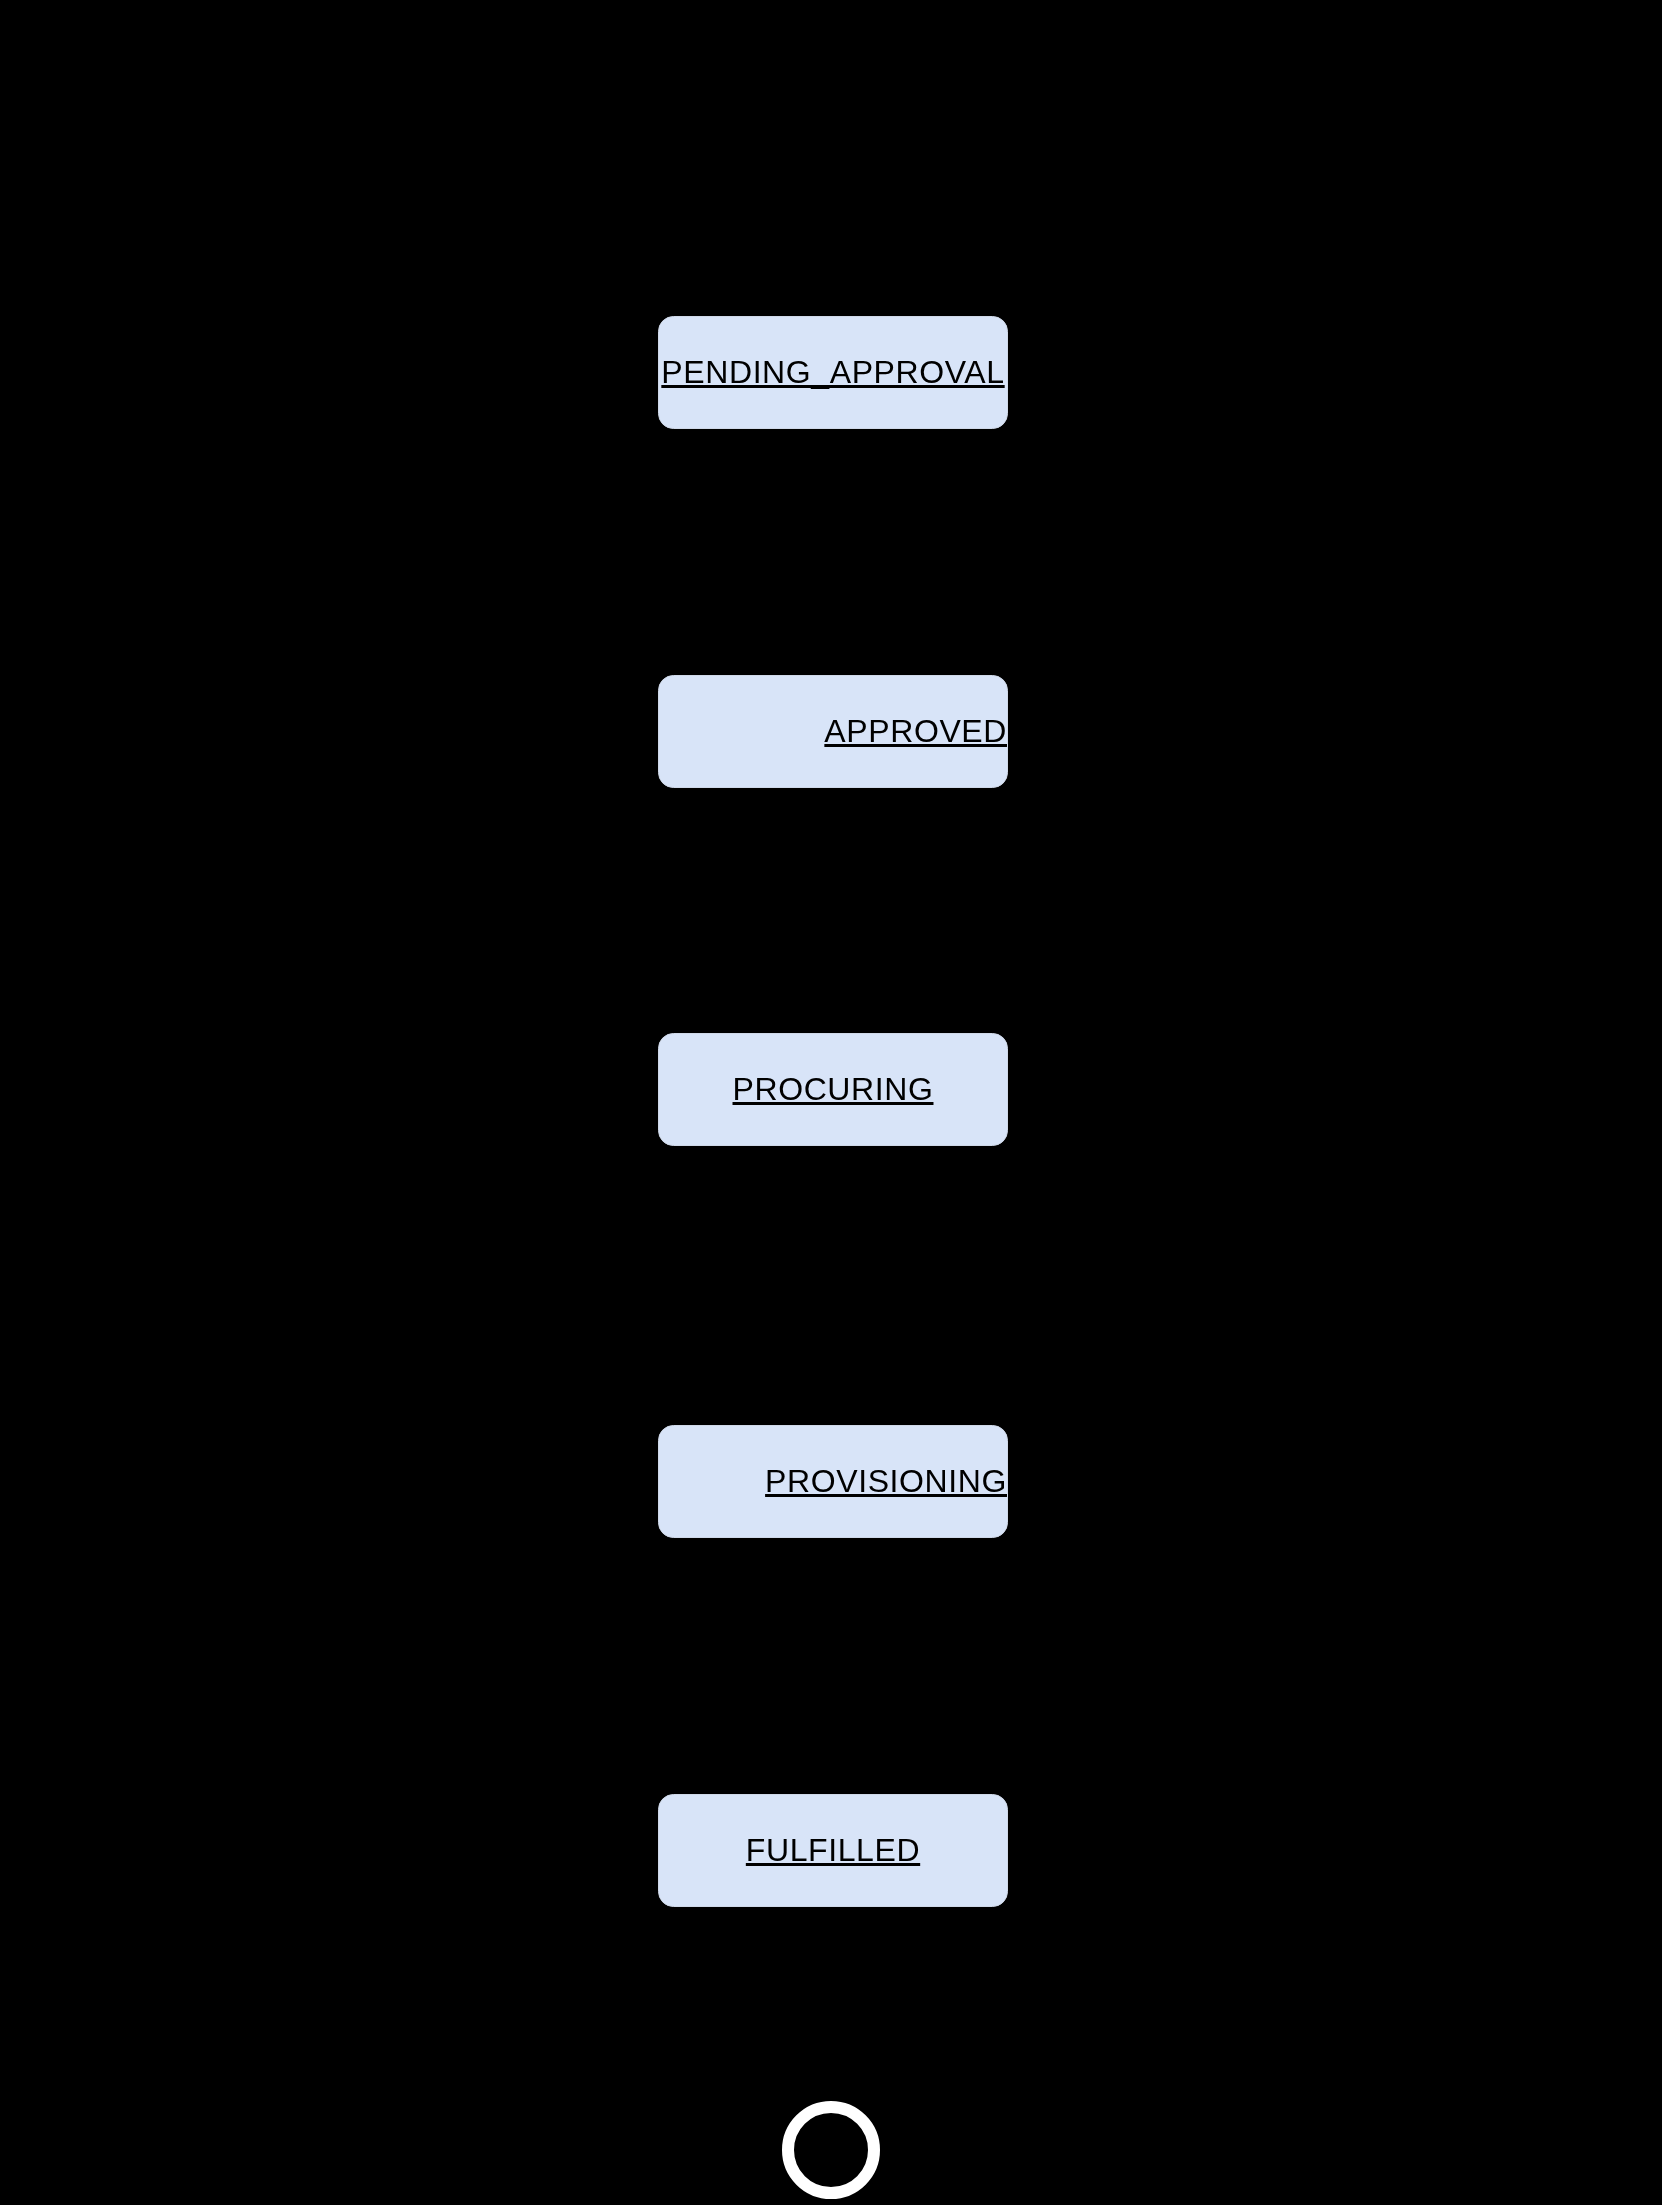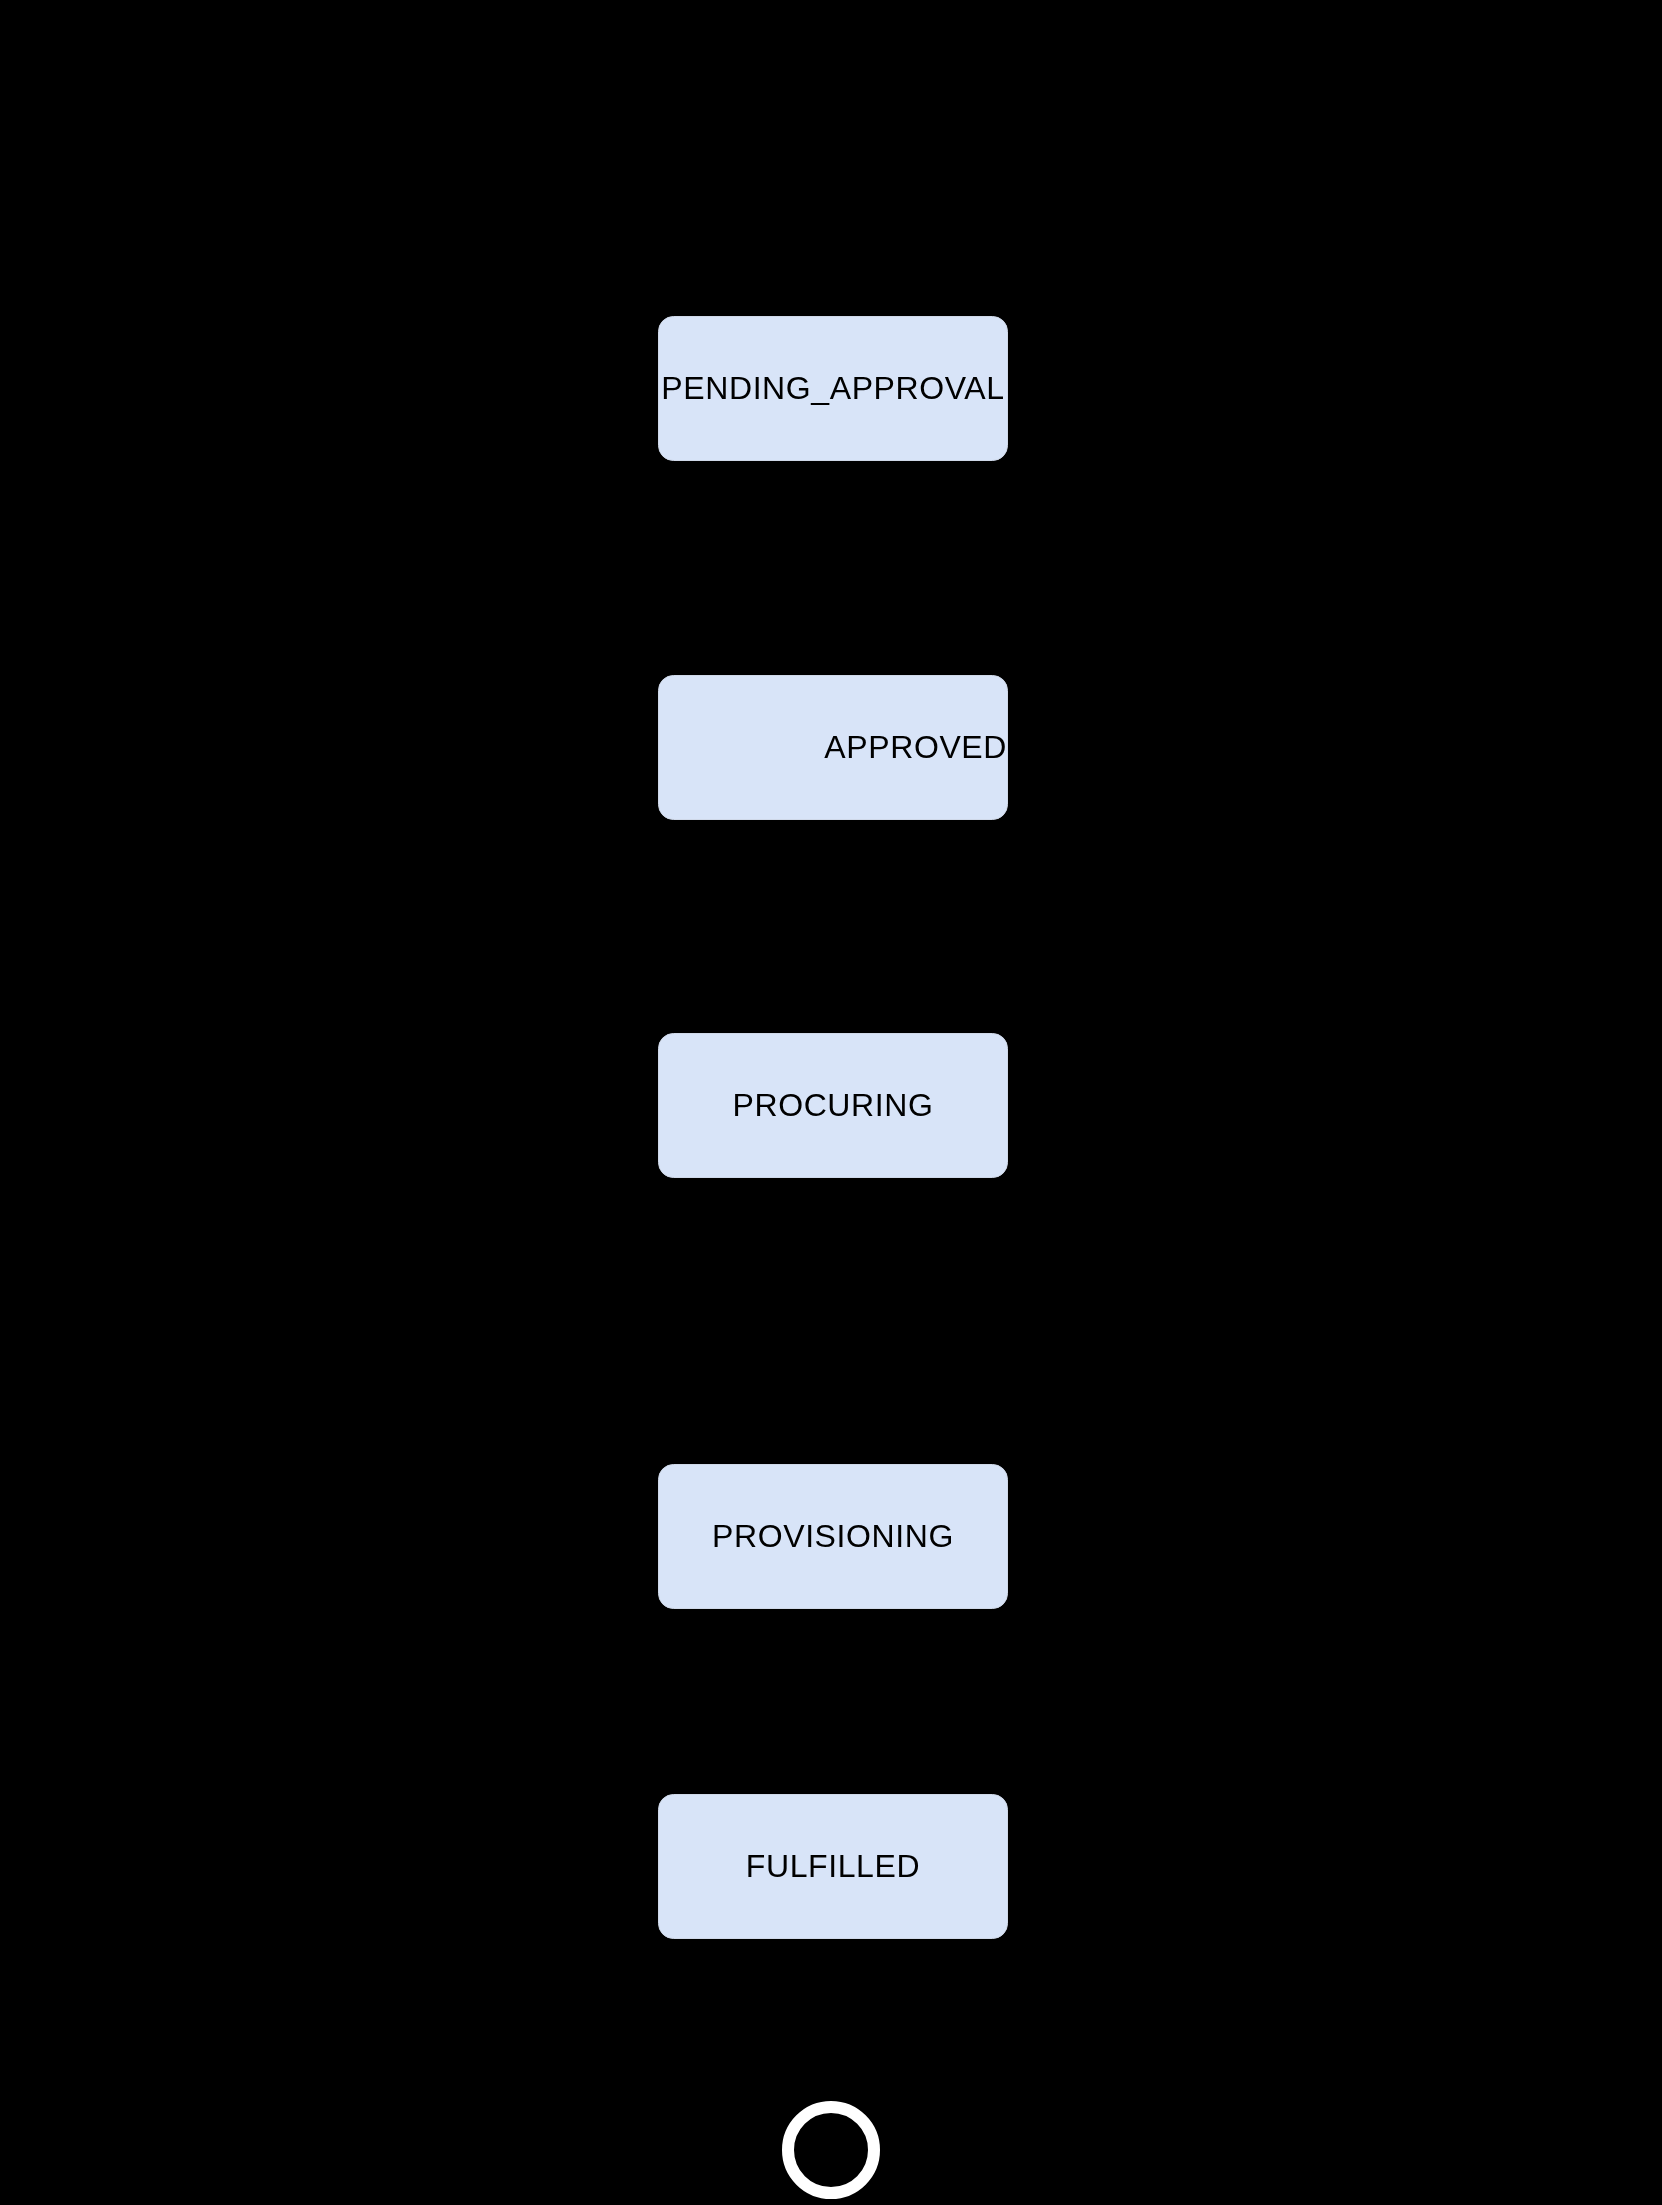--- a/index.html
+++ b/index.html
@@ -15,40 +15,41 @@
     font-family: "Liberation Sans", "DejaVu Sans", sans-serif;
   }
   .diagram {
     position: absolute;
     inset: 0;
   }
   .state-node {
     position: absolute;
     left: 658px;
     width: 350px;
-    height: 145px;
+    height: 113px;
     box-sizing: border-box;
     background: var(--state-fill, #d8e4f8);
     border: 1.2px solid var(--state-border, #cfd8e8);
     border-radius: 15.4px;
     display: flex;
     align-items: center;
     justify-content: center;
+    text-decoration: underline;
   }
   .state-label {
     color: var(--state-text, #000000);
     font-size: 32px;
     letter-spacing: 0.6px;
     white-space: nowrap;
     font-weight: 400;
   }
   .state-pos-1 { top: 316px; }
   .state-pos-2 { top: 675px; justify-content: flex-end; }
   .state-pos-3 { top: 1033px; align-items: center; }
-  .state-pos-4 { top: 1464px; }
+  .state-pos-4 { top: 1425px; justify-content: flex-end; }
   .state-pos-5 { top: 1746px; margin-top: 48px; }
   .final-state {
     position: absolute;
     left: 782px;
     top: 2101px;
     width: 74px;
     height: 74px;
     border: 12px solid var(--final-ring, #ffffff);
     border-radius: 50%;
     background: transparent;

